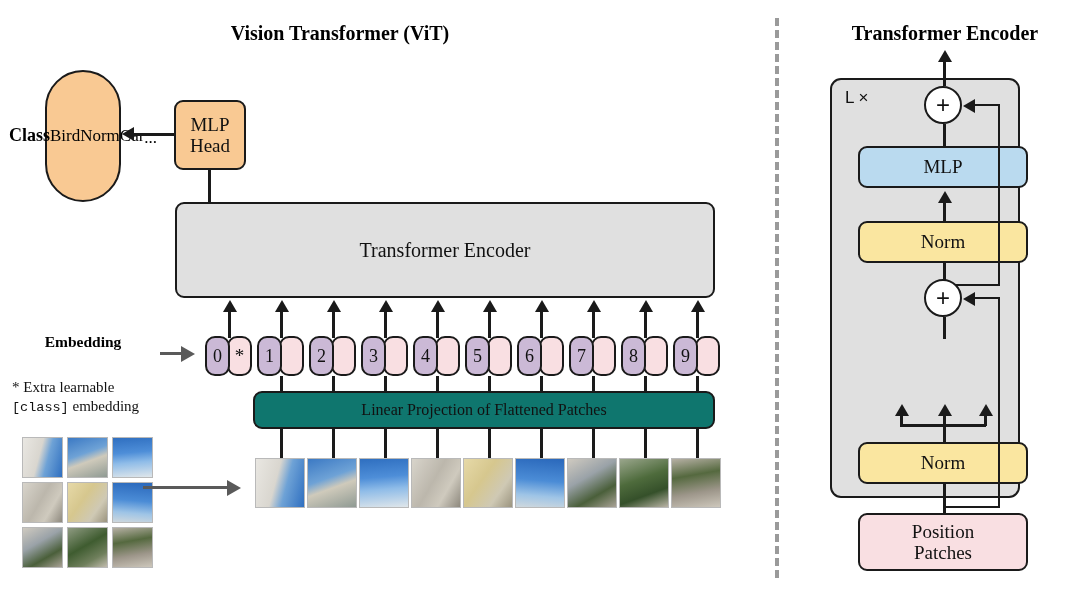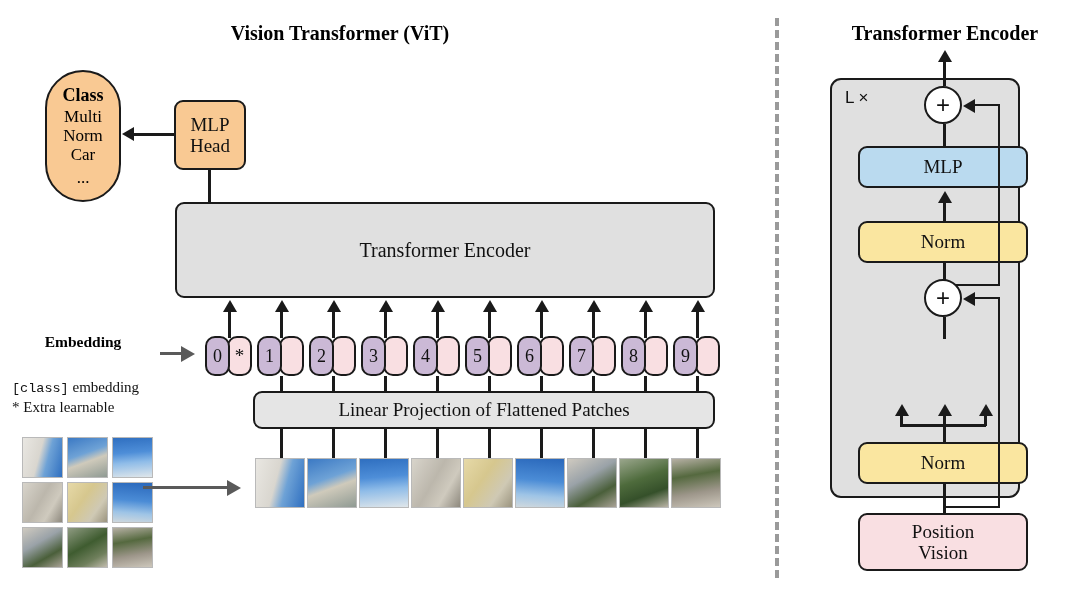--- a/index.html
+++ b/index.html
@@ -33,21 +33,21 @@
     font-size: 19px;
     color: #111;
     line-height: 1.12;
   }
 
   
   .stadium {
     border: 2.5px solid #1a1a1a;
     border-radius: 999px;
     display: flex;
-    flex-direction: column;
+    flex-direction: row;
     align-items: center;
     justify-content: center;
     text-align: center;
   }
 
   
   .vline { background: #1a1a1a; width: 2.5px; }
   .hline { background: #1a1a1a; height: 2.5px; }
 
   
@@ -131,21 +131,21 @@
 </style>
 </head>
 <body>
 
 <div id="root">
 
   <div class="abs title" style="left:180px; top:22px; width:320px;">Vision Transformer (ViT)</div>
 
   <div class="abs stadium" style="left:45px; top:70px; width:76px; height:132px; background:#f9c993;">
     <div style="font-weight:bold; font-size:18px; color:#000; margin-bottom:1px;">Class</div>
-    <div style="font-size:17px; line-height:1.12;">Multi</div>
+    <div style="font-size:17px; line-height:1.12;">Bird</div>
     <div style="font-size:17px; line-height:1.12;">Norm</div>
     <div style="font-size:17px; line-height:1.12;">Car</div>
     <div style="font-size:17px; line-height:1.1; margin-top:5px;">...</div>
   </div>
 
   <div class="abs hline" style="left:134px; top:133px; width:40px;"></div>
   <div class="abs arrow-left" style="left:122px; top:127px;"></div>
 
   <div class="abs box" style="left:174px; top:100px; width:72px; height:70px; background:#f9c993; flex-direction:column;">
     <span>MLP</span>
@@ -264,39 +264,39 @@
   </div>
 
   <div class="abs lbl-bold" style="left:8px; top:333px; width:150px;">
     <div>Embedding</div>
   </div>
 
   <div class="abs gline" style="left:160px; top:352px; width:22px;"></div>
   <div class="abs arrow-right-gray" style="left:181px; top:345.5px;"></div>
 
   <div class="abs lbl-note" style="left:12px; top:378px; width:175px;">
+    <div>* Extra learnable</div>
     <div>
       <span class="mono">[class]</span><span> embedding</span>
     </div>
-    <div>* Extra learnable</div>
   </div>
 
   <div class="abs">
     <div class="abs vline" style="left:280px; top:376px; height:17px;"></div>
     <div class="abs vline" style="left:332px; top:376px; height:17px;"></div>
     <div class="abs vline" style="left:384px; top:376px; height:17px;"></div>
     <div class="abs vline" style="left:436px; top:376px; height:17px;"></div>
     <div class="abs vline" style="left:488px; top:376px; height:17px;"></div>
     <div class="abs vline" style="left:540px; top:376px; height:17px;"></div>
     <div class="abs vline" style="left:592px; top:376px; height:17px;"></div>
     <div class="abs vline" style="left:644px; top:376px; height:17px;"></div>
     <div class="abs vline" style="left:696px; top:376px; height:17px;"></div>
   </div>
 
-  <div class="abs box" style="left:253px; top:391px; width:462px; height:38px; background:#e5e5e5; font-size:19px;">
+  <div class="abs box" style="left:253px; top:391px; width:462px; height:38px; background:#0f766e; font-size:16px;">
     <span>Linear Projection of Flattened Patches</span>
   </div>
 
   <div class="abs">
     <div class="abs vline" style="left:280px; top:429px; height:30px;"></div>
     <div class="abs vline" style="left:332px; top:429px; height:30px;"></div>
     <div class="abs vline" style="left:384px; top:429px; height:30px;"></div>
     <div class="abs vline" style="left:436px; top:429px; height:30px;"></div>
     <div class="abs vline" style="left:488px; top:429px; height:30px;"></div>
     <div class="abs vline" style="left:540px; top:429px; height:30px;"></div>
@@ -390,16 +390,16 @@
   <div class="abs vline" style="left:943px; top:484px; height:23px;"></div>
   <div class="abs hline" style="left:943px; top:505.5px; width:57px;"></div>
   <div class="abs vline" style="left:997.5px; top:298px; height:209px;"></div>
   <div class="abs hline" style="left:975px; top:296.5px; width:25px;"></div>
   <div class="abs arrow-left" style="left:963px; top:291.5px;"></div>
 
   <div class="abs vline" style="left:943px; top:484px; height:32px;"></div>
 
   <div class="abs box" style="left:858px; top:513px; width:170px; height:58px; background:#f9dfe2; flex-direction:column;">
     <span>Position</span>
-    <span>Vision</span>
+    <span>Patches</span>
   </div>
 
 </div>
 
 </body></html>

